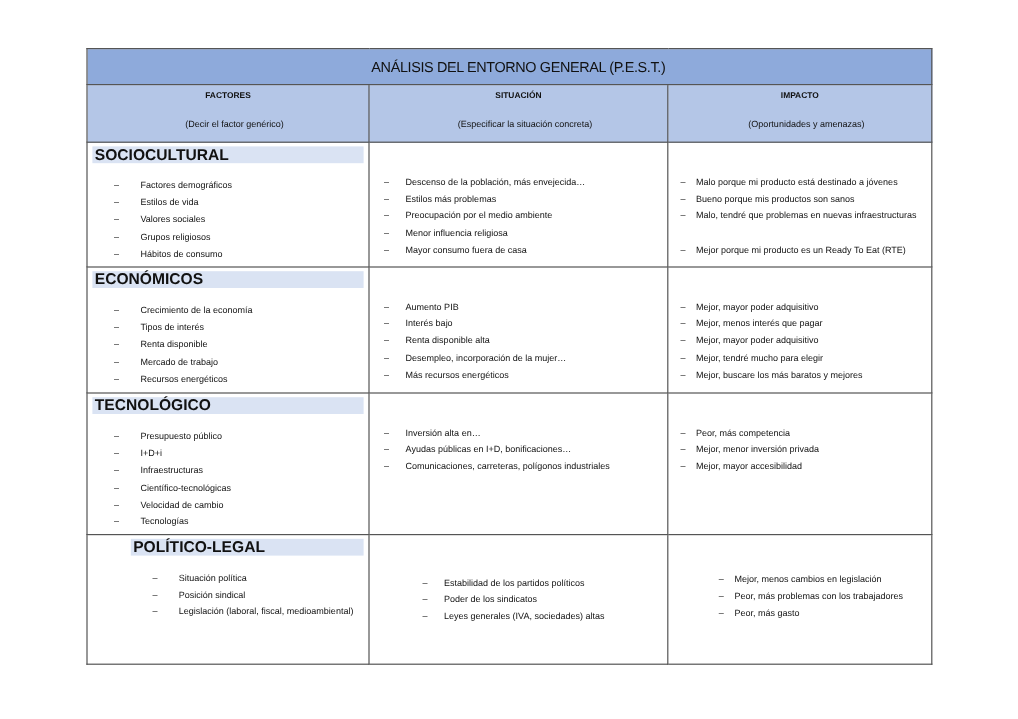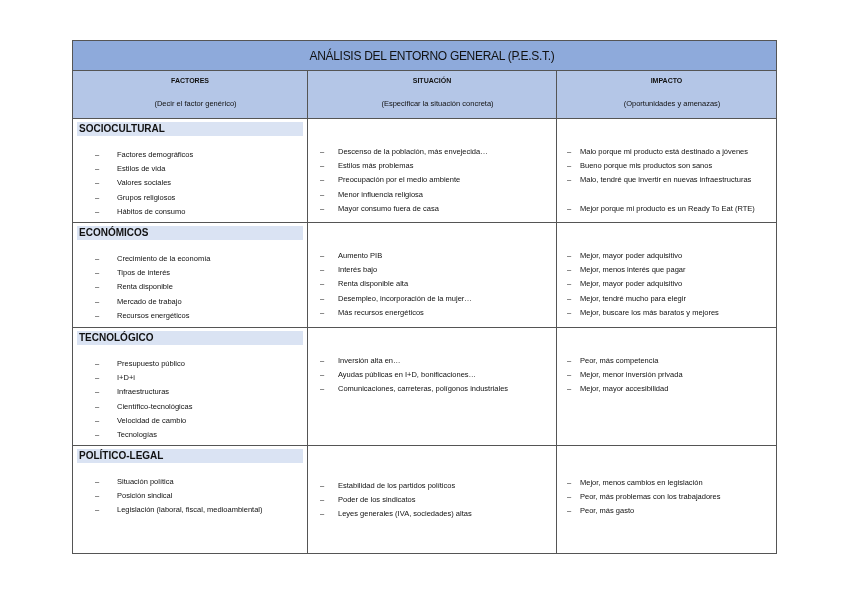--- a/index.html
+++ b/index.html
@@ -3,34 +3,34 @@
 <meta charset="utf-8">
 <style>
   html, body { margin:0; padding:0; background:#ffffff; }
   body { width:848px; height:599px; position:relative; font-family:"Liberation Sans", sans-serif; color:#111; }
   .pest { position:absolute; left:72px; top:40px; width:704px; border-collapse:collapse; table-layout:fixed; }
   .pest td, .pest th { border:1px solid #555; padding:0; vertical-align:top; }
   .title-row td { background:#8eaadb; height:29px; text-align:center; vertical-align:middle; font-size:12px; letter-spacing:-0.3px;padding-left:15px; }
   .head-row th { background:#b4c6e7; height:47px; font-weight:normal; vertical-align:top; }
   .head-row .h-title { font-size:7px; font-weight:bold; margin-top:6px; text-align:center; }
   .head-row .h-sub { font-size:7.5px; margin-top:15px; text-align:center;padding-left:11px; }
-  .section-label { background:#dae3f3; font-size:10px; font-weight:bold; margin:3px 4px 0 4px; padding:2px 2px; height:10px; line-height:10px; }
+  .section-label { background:#dae3f3; font-size:13px; font-weight:bold; margin:3px 4px 0 4px; padding:2px 2px; height:10px; line-height:10px; }
   ul.items { list-style:none; margin:0; padding:0; }
   ul.items li { font-size:7.5px; line-height:14.2px; position:relative; white-space:nowrap; }
   ul.items li .dash { position:absolute; left:0; }
   .col-f ul.items { margin-top:12px; padding-left:22px; }
   .col-f ul.items li { padding-left:22px; }
   .col-s ul.items { margin-top:26px; padding-left:12px; }
   .col-s ul.items li { padding-left:18px; }
   .col-i ul.items { margin-top:26px; padding-left:10px; }
   .col-i ul.items li { padding-left:13px; }
   .row-socio td { height:103px; }
   .row-eco td { height:104px; }
   .row-tec td { height:117px; }
-  .row-pol td { height:107px; }
+  .row-pol td { height:107px;padding-left:32px; }
   .row-pol .col-s ul.items, .row-pol .col-i ul.items { margin-top:30px; }
   .row-pol .col-s ul.items { margin-top:33px; }
   li.gap { margin-top:14px; }
 </style>
 </head>
 <body>
 
 <table class="pest">
   <colgroup>
     <col style="width:235px">
@@ -73,21 +73,21 @@
         <li><span class="dash">–</span><span>Estilos más problemas</span></li>
         <li><span class="dash">–</span><span>Preocupación por el medio ambiente</span></li>
         <li><span class="dash">–</span><span>Menor influencia religiosa</span></li>
         <li><span class="dash">–</span><span>Mayor consumo fuera de casa</span></li>
       </ul>
     </td>
     <td class="col-i">
       <ul class="items">
         <li><span class="dash">–</span><span>Malo porque mi producto está destinado a jóvenes</span></li>
         <li><span class="dash">–</span><span>Bueno porque mis productos son sanos</span></li>
-        <li><span class="dash">–</span><span>Malo, tendré que invertir en nuevas infraestructuras</span></li>
+        <li><span class="dash">–</span><span>Malo, tendré que problemas en nuevas infraestructuras</span></li>
         <li class="gap"><span class="dash">–</span><span>Mejor porque mi producto es un Ready To Eat (RTE)</span></li>
       </ul>
     </td>
   </tr>
 
   <tr class="row-eco">
     <td class="col-f">
       <div class="section-label">ECONÓMICOS</div>
       <ul class="items">
         <li><span class="dash">–</span><span>Crecimiento de la economía</span></li>

